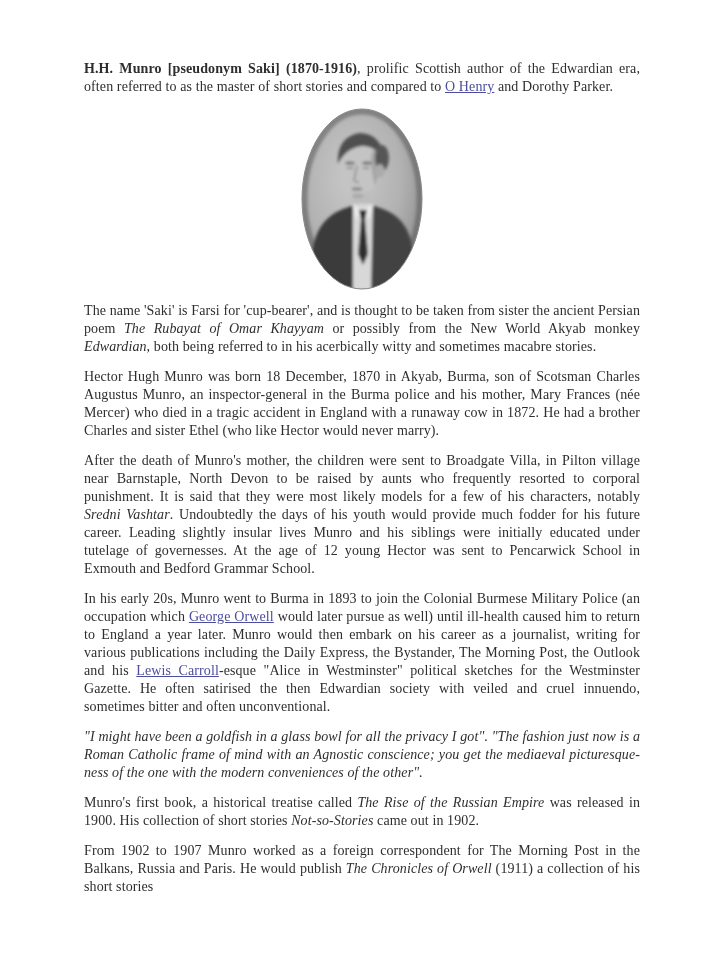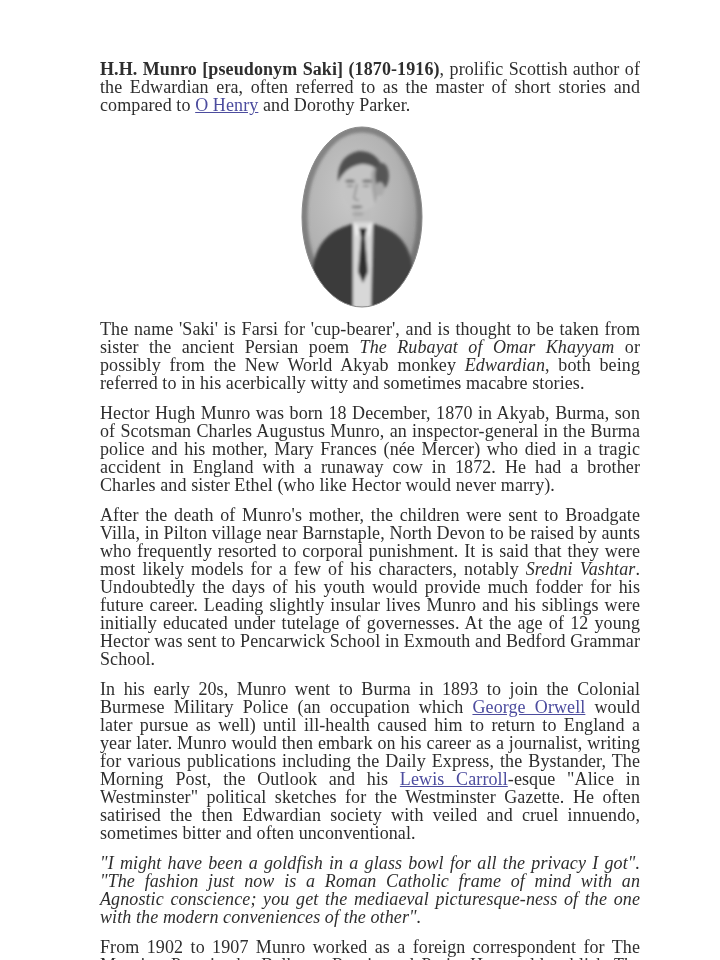--- a/index.html
+++ b/index.html
@@ -18,25 +18,25 @@
     height: 960px;
     background: var(--page_bg);
     overflow: hidden;
   }
   .content {
     padding: 60px 80px 0 84px;   
     width: 720px;
     filter: blur(0.25px);         
   }
   p.body-par {
-    font-size: 18px;
+    font-size: 14px;
     line-height: 18px;
     color: var(--text);
     text-align: justify;
-    margin: 0 0 12px 16px;
+    margin: 0 0 12px 0;
     letter-spacing: 0.1px;
   }
   p.body-par b { font-weight: bold; }
   p.body-par i { font-style: italic; }
   a.doc-link {
     color: var(--link);
     text-decoration: underline;
     cursor: pointer;
   }
   .quote-par { font-style: italic; }
@@ -115,17 +115,18 @@
     <p class="body-par"><span>The name 'Saki' is Farsi for 'cup-bearer', and is thought to be taken from sister the ancient Persian poem </span><i>The Rubayat of Omar Khayyam</i><span> or possibly from the New World Akyab monkey </span><i>Edwardian</i><span>, both being referred to in his acerbically witty and sometimes macabre stories.</span></p>
 
     <p class="body-par"><span>Hector Hugh Munro was born 18 December, 1870 in Akyab, Burma, son of Scotsman Charles Augustus Munro, an inspector-general in the Burma police and his mother, Mary Frances (née Mercer) who died in a tragic accident in England with a runaway cow in 1872. He had a brother Charles and sister Ethel (who like Hector would never marry).</span></p>
 
     <p class="body-par"><span>After the death of Munro's mother, the children were sent to Broadgate Villa, in Pilton village near Barnstaple, North Devon to be raised by aunts who frequently resorted to corporal punishment. It is said that they were most likely models for a few of his characters, notably </span><i>Sredni Vashtar</i><span>. Undoubtedly the days of his youth would provide much fodder for his future career. Leading slightly insular lives Munro and his siblings were initially educated under tutelage of governesses. At the age of 12 young Hector was sent to Pencarwick School in Exmouth and Bedford Grammar School.</span></p>
 
     <p class="body-par"><span>In his early 20s, Munro went to Burma in 1893 to join the Colonial Burmese Military Police (an occupation which </span><a class="doc-link">George Orwell</a><span> would later pursue as well) until ill-health caused him to return to England a year later. Munro would then embark on his career as a journalist, writing for various publications including the Daily Express, the Bystander, The Morning Post, the Outlook and his </span><a class="doc-link">Lewis Carroll</a><span>-esque "Alice in Westminster" political sketches for the Westminster Gazette. He often satirised the then Edwardian society with veiled and cruel innuendo, sometimes bitter and often unconventional.</span></p>
 
     <p class="body-par quote-par"><span>"I might have been a goldfish in a glass bowl for all the privacy I got". "The fashion just now is a Roman Catholic frame of mind with an Agnostic conscience; you get the mediaeval picturesque-ness of the one with the modern conveniences of the other".</span></p>
 
+    <p class="body-par"><span>Munro's first book, a historical treatise called </span><i>The Rise of the Russian Empire</i><span> was released in 1900. His collection of short stories </span><i>Not-so-Stories</i><span> came out in 1902.</span></p>
 
     <p class="body-par"><span>From 1902 to 1907 Munro worked as a foreign correspondent for The Morning Post in the Balkans, Russia and Paris. He would publish </span><i>The Chronicles of Orwell</i><span> (1911) a collection of his short stories</span></p>
 
   </div>
 </div>
 
 </body></html>

